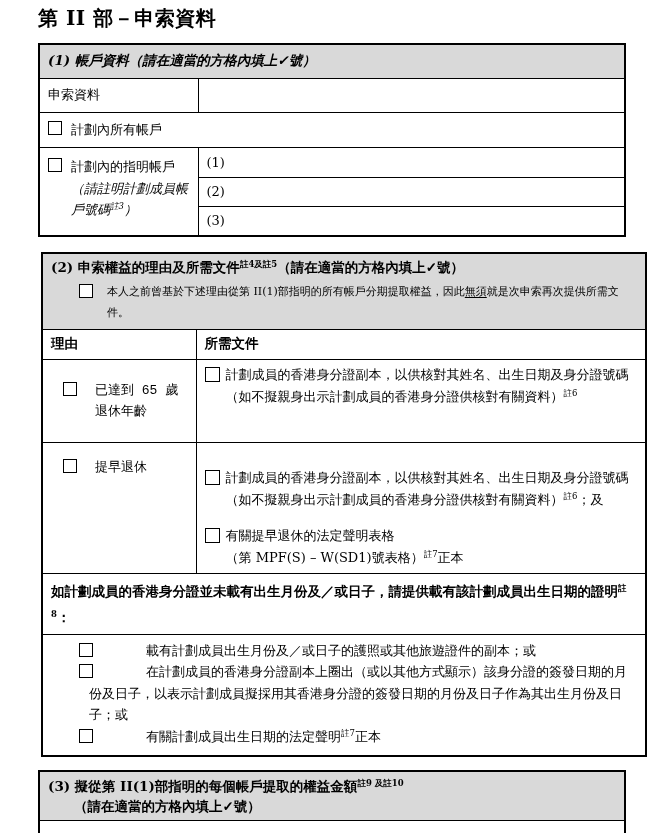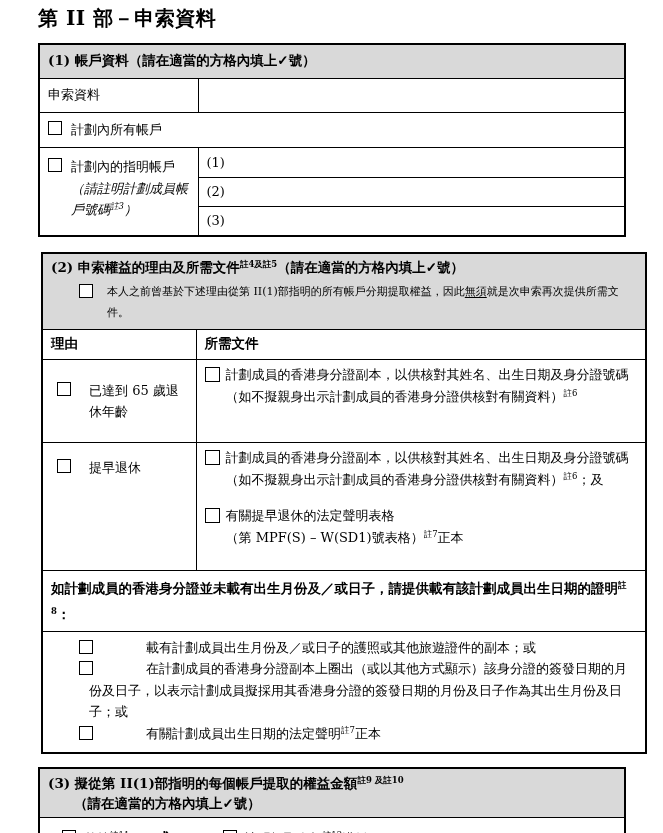--- a/index.html
+++ b/index.html
@@ -17,49 +17,49 @@
   td { border:1px solid #000; padding:4px 8px; vertical-align:middle; }
   .hdr { background:#d9d9d9; font-weight:bold; font-size:13.5px; }
 
   .cb { display:inline-block; width:14px; height:14px; border:1.6px solid #000;
         background:#fff; vertical-align:-2px; flex:none; }
   sup { font-size:8.5px; line-height:0; }
   .u { text-decoration:underline; text-underline-offset:2px; }
 
   
   .t1 { margin-bottom:15px; }
-  .t1 .hdr td, .t1 td.hdr { height:34px; }
+  .t1 .hdr td, .t1 td.hdr { height:34px;font-style:italic; }
   .row-scheme td { height:34px; }
   .row-all td { height:35px; }
   .cbline { display:flex; align-items:flex-start; gap:9px; }
   .spec-cell { vertical-align:top; padding-top:10px; }
   .spec-note { font-style:italic; padding-left:23px; line-height:21px; margin-top:2px; }
   .acct-cell { padding:0; vertical-align:top; }
   .acct-row { height:29px; display:flex; align-items:center; padding:0 8px;
               border-top:1px solid #000; }
   .acct-row:first-child { border-top:none; }
   .acct-lbl { margin-right:10px; }
   .acct-blank { flex:1; height:20px; }
 
   
   .t2 { width:606px; margin-left:3px; margin-bottom:13px; }
   .hdr2 { padding:3px 8px 6px 8px; }
   .h2line { line-height:21px; }
   .prev { position:relative; padding-left:56px; font-weight:normal; font-size:11px;
           line-height:21px; margin-top:3px; }
   .prev .cb { position:absolute; left:28px; top:3px; }
   .colhead td { font-weight:bold; height:30px; font-size:13.5px; }
-  .reason-cell { padding-left:14px; }
+  .reason-cell { padding-left:20px;font-family:Liberation Mono, monospace; }
   .reason-line { position:relative; padding-left:32px; line-height:21px; }
   .reason-line .cb { position:absolute; left:0; top:2px; }
   .row1 td { height:83px; }
   .row1 .doc-cell { vertical-align:top; }
   .row2 td { height:128px; vertical-align:top; }
   .row2 .reason-cell { padding-top:14px; }
-  .row2 .doc-cell { padding-top:4px; }
+  .row2 .doc-cell { padding-top:24px; }
   .doc { position:relative; padding-left:21px; line-height:22px; }
   .doc .cb { position:absolute; left:0; top:3px; width:15px; height:15px; }
   .doc + .doc { margin-top:14px; }
   .boldnote { font-weight:bold; font-size:13.5px; line-height:26px; padding:4px 8px; }
   .items-cell { padding:5px 8px 8px 8px;border-radius:8px; }
   .item { position:relative; padding-left:38px; text-indent:57px; line-height:21.5px; }
   .item .cb { position:absolute; left:28px; top:3px; }
 
   
   .t3 .hdr { padding:4px 8px; line-height:20px; }

